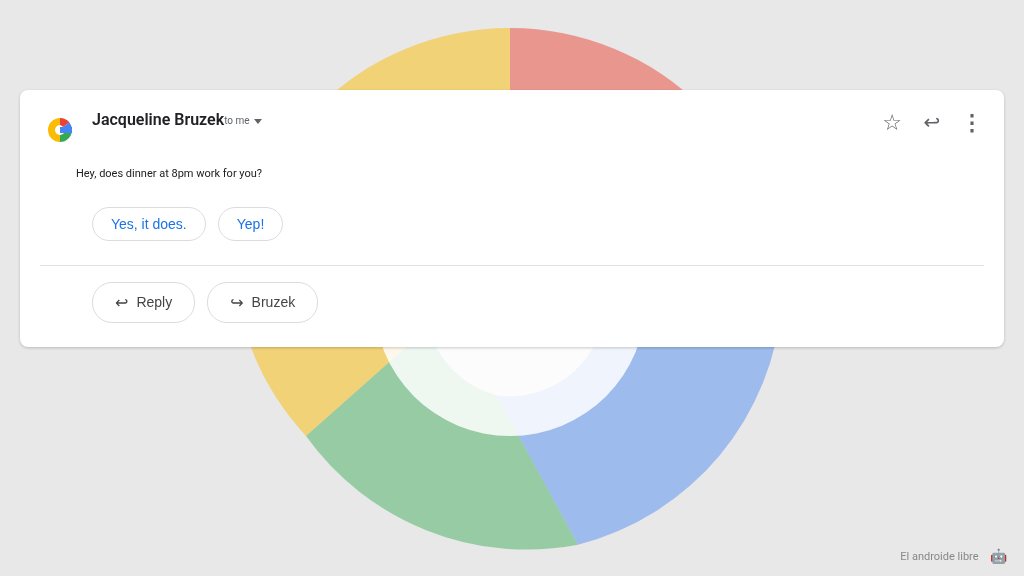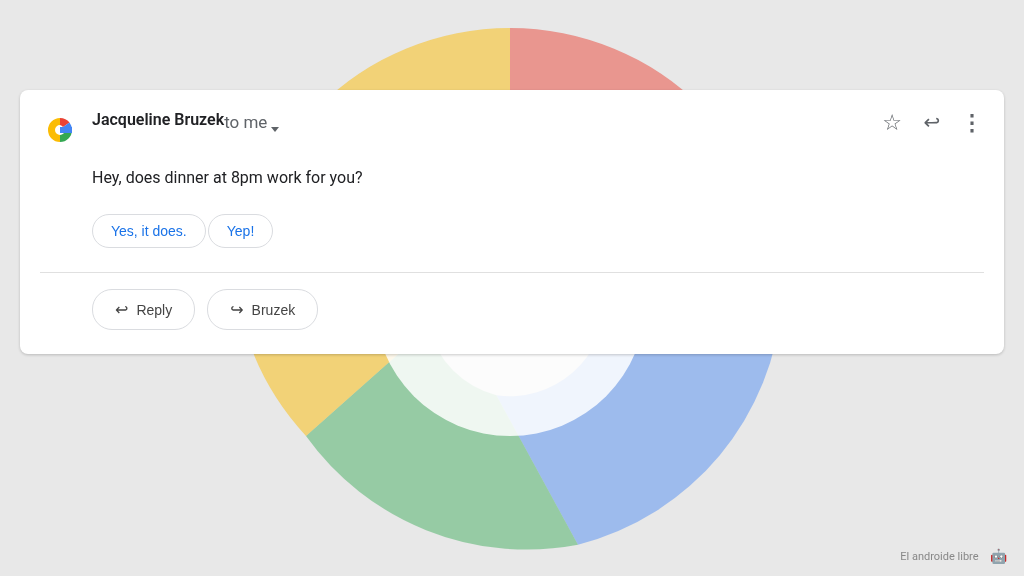--- a/index.html
+++ b/index.html
@@ -62,23 +62,23 @@
     }
 
     .sender-name {
       font-size: 16px;
       font-weight: 600;
       color: #202124;
     }
 
     .sender-to {
       display: flex;
-      align-items: flex-end;
+      align-items: center;
       gap: 4px;
-      font-size: 17px;
+      font-size: 10px;
       color: #5f6368;
       margin-top: 2px;
     }
 
     .chevron-down {
       width: 0;
       height: 0;
       border-left: 4px solid transparent;
       border-right: 4px solid transparent;
       border-top: 5px solid #5f6368;
@@ -97,30 +97,30 @@
       height: 24px;
       cursor: pointer;
       color: #5f6368;
       display: flex;
       align-items: center;
       justify-content: center;
       font-size: 20px;
     }
 
     .email-body {
-      font-size: 16px;
+      font-size: 11px;
       color: #202124;
       margin-bottom: 24px;
-      margin-left: 52px;
+      margin-left: 36px;
       line-height: 1.5;
     }
 
     .smart-replies {
       display: flex;
-      gap: 2px;
+      gap: 12px;
       margin-left: 52px;
       margin-bottom: 24px;
       flex-wrap: wrap;
     }
 
     .smart-reply-btn {
       border: 1.5px solid #dadce0;
       border-radius: 20px;
       padding: 8px 18px;
       font-size: 14px;

